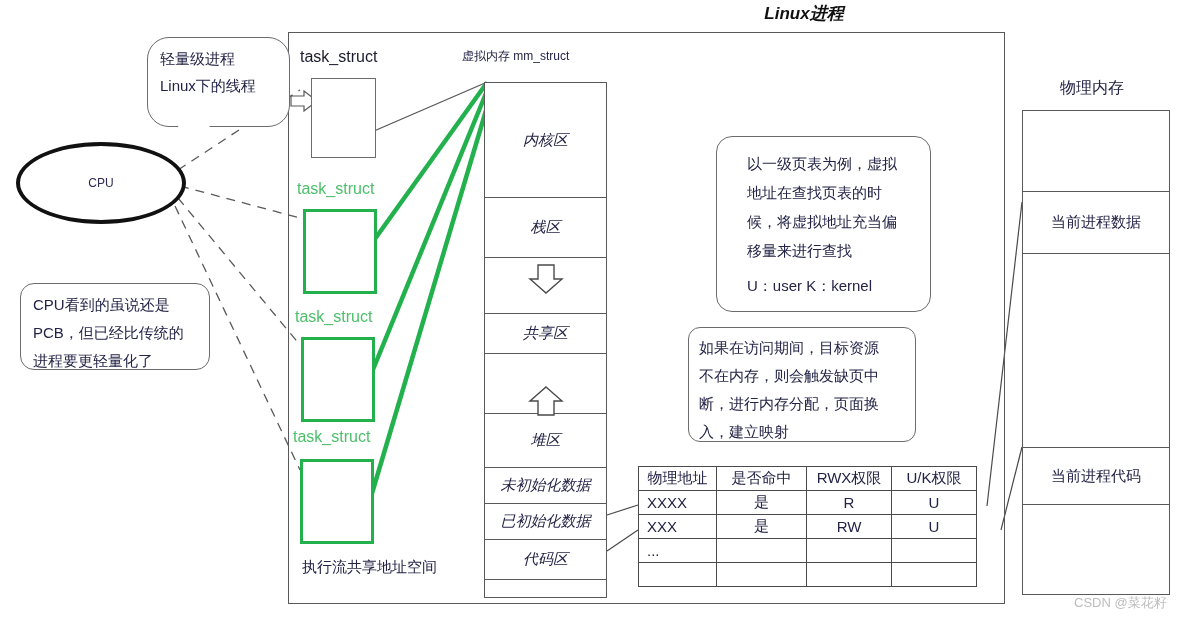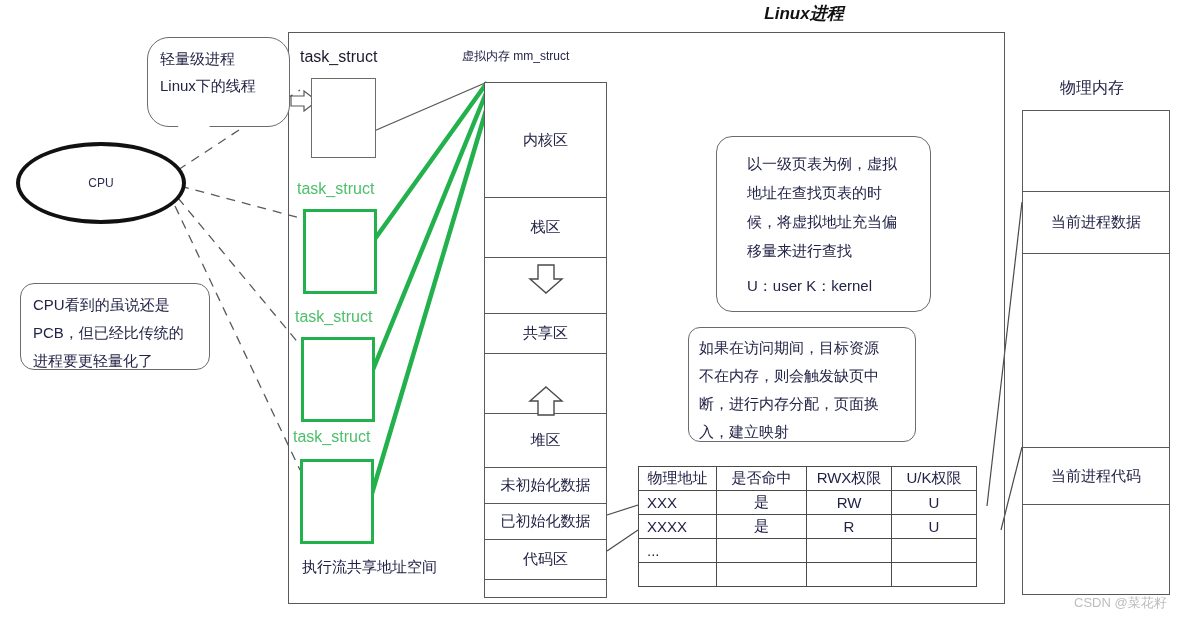--- a/index.html
+++ b/index.html
@@ -36,21 +36,21 @@
   
   .ts-label{font-size:16px;}
   .ts-label.black{color:#1a1a2e;}
   .ts-label.green{color:#4cbf6a;}
   .ts-box{background:#fff;}
   .ts-box.black{border:1.5px solid #6b6b6b;}
   .ts-box.green{border:3px solid #22b14c;}
 
   
   #mm-title{left:462px;top:48px;width:180px;font-size:12px;color:#232347;white-space:nowrap;}
-  #mm-col{left:484px;top:82px;width:139px;height:512px;}
+  #mm-col{left:484px;top:82px;width:139px;height:512px;font-style:italic;}
   .mmrow{position:absolute;left:0;box-sizing:border-box;border:1px solid #595959;background:#fff;
          display:flex;align-items:center;justify-content:center;font-size:15px;color:#232347;width:123px;}
   .mmrow.nb{border-top:none;}
 
   
   #flow-label{left:302px;top:558px;font-size:15px;color:#232347;white-space:nowrap;}
 
   
   #ptable{left:638px;top:466px;border-collapse:collapse;background:#fff;}
   #ptable td,#ptable th{border:1px solid #4a4a4a;font-size:15px;font-weight:normal;
@@ -188,29 +188,29 @@
     <thead>
       <tr>
         <th class="c0">物理地址</th>
         <th class="c1">是否命中</th>
         <th class="c2">RWX权限</th>
         <th class="c3">U/K权限</th>
       </tr>
     </thead>
     <tbody>
       <tr>
+        <td class="c0">XXXX</td>
+        <td class="c1">是</td>
+        <td class="c2">R</td>
+        <td class="c3">U</td>
+      </tr>
+      <tr>
         <td class="c0">XXX</td>
         <td class="c1">是</td>
         <td class="c2">RW</td>
-        <td class="c3">U</td>
-      </tr>
-      <tr>
-        <td class="c0">XXXX</td>
-        <td class="c1">是</td>
-        <td class="c2">R</td>
         <td class="c3">U</td>
       </tr>
       <tr>
         <td class="c0">...</td>
         <td class="c1"></td>
         <td class="c2"></td>
         <td class="c3"></td>
       </tr>
       <tr>
         <td class="c0"></td>

